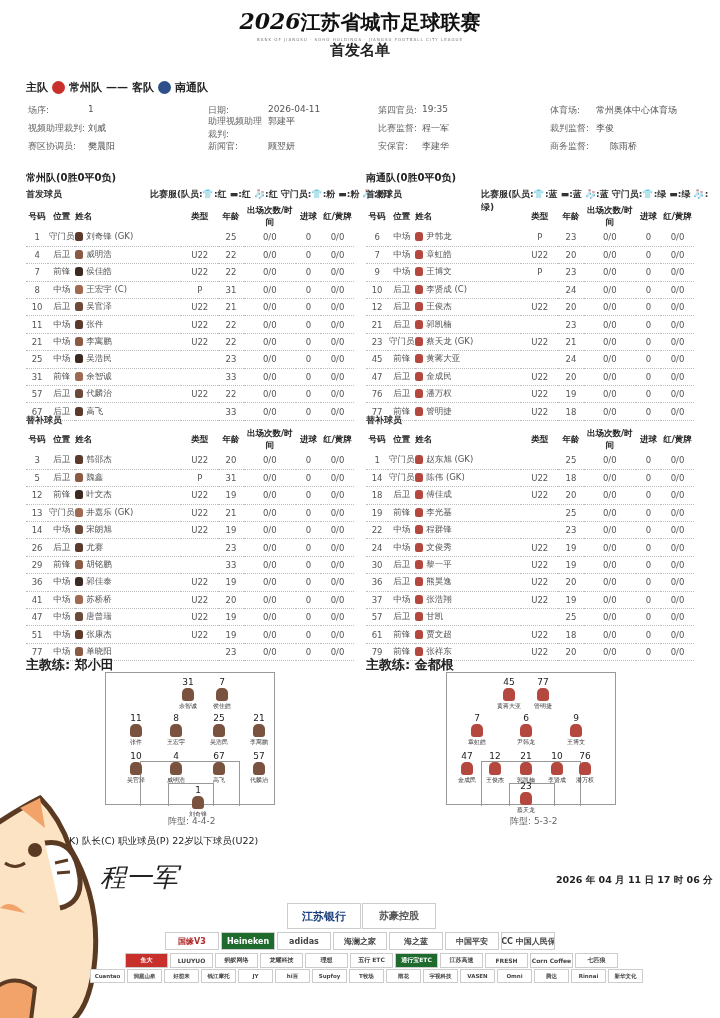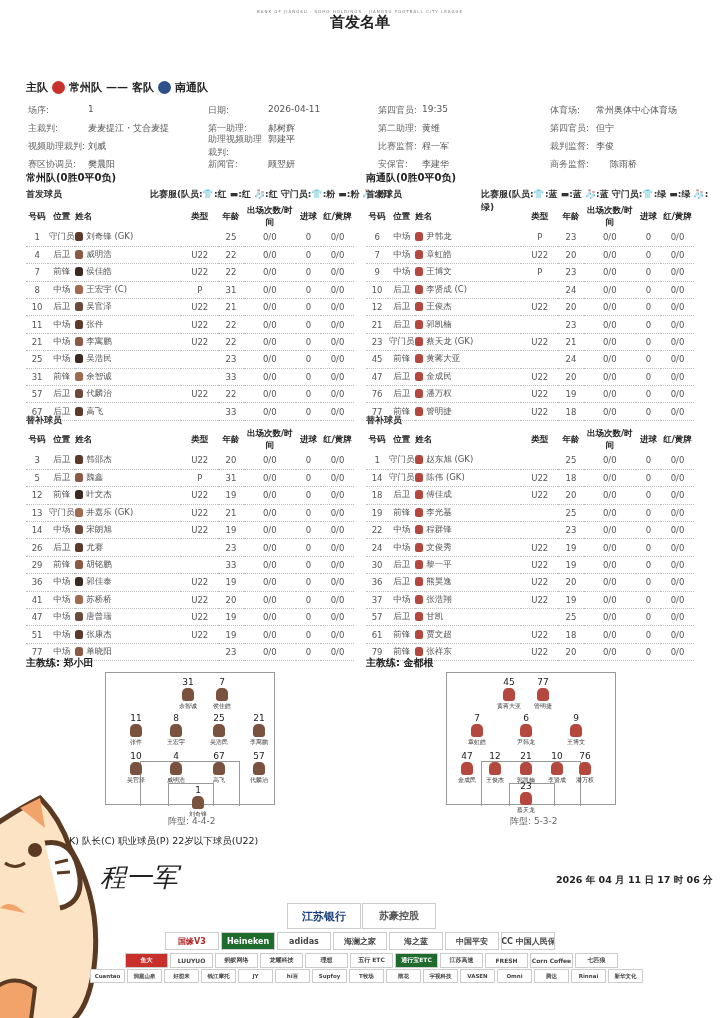--- a/index.html
+++ b/index.html
@@ -17,38 +17,39 @@
 .info .c{display:flex}
 .info .k{color:#666}
 .sec{position:absolute;font-size:10px;font-weight:bold;color:#222}
 .sub{position:absolute;font-size:9px;font-weight:bold;color:#333}
 .kit{position:absolute;font-size:9px;font-weight:bold;color:#333}
 table{position:absolute;border-collapse:collapse;font-size:8.5px;color:#555}
 th{font-weight:bold;color:#222;height:17px;text-align:center}
 td{height:17.4px;text-align:center;border-bottom:1px dotted #bbb}
 th.nm,td.nm{text-align:left}
 .av{display:inline-block;width:8px;height:9px;border-radius:3px 3px 2px 2px;margin-right:3px;vertical-align:middle}
-.coach{position:absolute;font-size:10px;font-weight:bold;color:#222}
+.coach{position:absolute;font-size:13px;font-weight:bold;color:#222}
 .pitch{position:absolute;border:1px solid #999;background:#fff}
 .pitch .box{position:absolute;border:1px solid #999}
 .pl{position:absolute;width:40px;text-align:center;font-size:8px}
 .pl .n{font-size:9px;color:#222}
 .pl .f{display:block;margin:1px auto 1px;width:12px;height:13px;border-radius:5px 5px 3px 3px}
 .pl .p{font-size:6px;color:#333}
 .form{position:absolute;font-size:9px;color:#666}
 .legend{position:absolute;left:58px;top:835px;font-size:9.5px;color:#222}
 .sign{position:absolute;left:100px;top:860px;font-family:"DejaVu Serif",serif;font-size:26px;font-style:italic;color:#222}
 .stamp{position:absolute;left:556px;top:874px;font-size:9.5px;font-weight:bold;color:#222}
 .cat{position:absolute;left:0;top:788px;width:135px;height:230px}
 .spons{position:absolute;border:1px solid #ccc;background:#fff;display:flex;align-items:center;justify-content:center;font-size:8px;font-weight:bold;color:#444;overflow:hidden;white-space:nowrap}
 </style>
 </head>
 <body>
 
 <div class="hdr">
+  <div class="l2"><i>2026</i><span>江苏省城市足球联赛</span></div>
   <div class="l3">BANK OF JIANGSU · SOHO HOLDINGS · JIANGSU FOOTBALL CITY LEAGUE</div>
   <div class="l4">首发名单</div>
 </div>
 
 <div class="teams">
   <span>主队</span>
   <span class="badge" style="background:#c8302c"></span>
   <span>常州队</span>
   <span>——</span>
   <span>客队</span>
@@ -66,38 +67,20 @@
         <span class="k" style="width:60px">日期:</span>
         <span style="width:110px">2026-04-11</span>
       </div>
       <div class="c">
         <span class="k" style="width:44px">第四官员:</span>
         <span style="width:128px">19:35</span>
       </div>
       <div class="c">
         <span class="k" style="width:46px">体育场:</span>
         <span style="width:120px">常州奥体中心体育场</span>
-      </div>
-    </div>
-    <div class="row">
-      <div class="c">
-        <span class="k" style="width:60px">主裁判:</span>
-        <span style="width:120px">麦麦提江・艾合麦提</span>
-      </div>
-      <div class="c">
-        <span class="k" style="width:60px">第一助理:</span>
-        <span style="width:110px">郝树辉</span>
-      </div>
-      <div class="c">
-        <span class="k" style="width:44px">第二助理:</span>
-        <span style="width:128px">黄维</span>
-      </div>
-      <div class="c">
-        <span class="k" style="width:46px">第四官员:</span>
-        <span style="width:120px">但宁</span>
       </div>
     </div>
     <div class="row">
       <div class="c">
         <span class="k" style="width:60px">视频助理裁判:</span>
         <span style="width:120px">刘威</span>
       </div>
       <div class="c">
         <span class="k" style="width:60px">助理视频助理裁判:</span>
         <span style="width:110px">郭建平</span>

